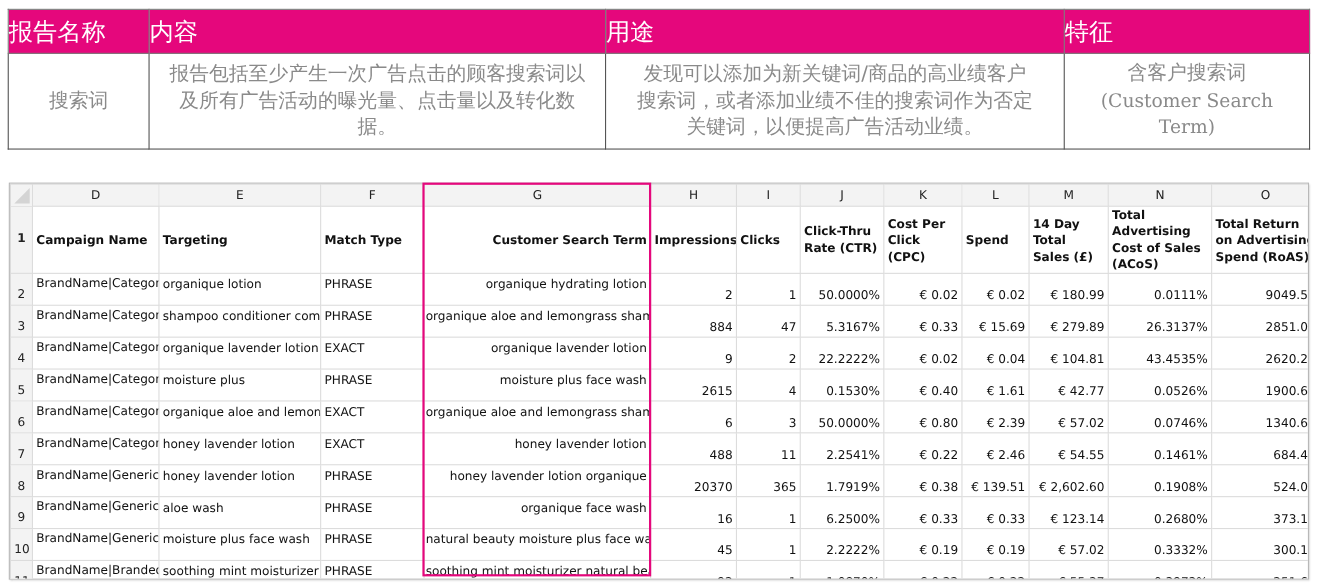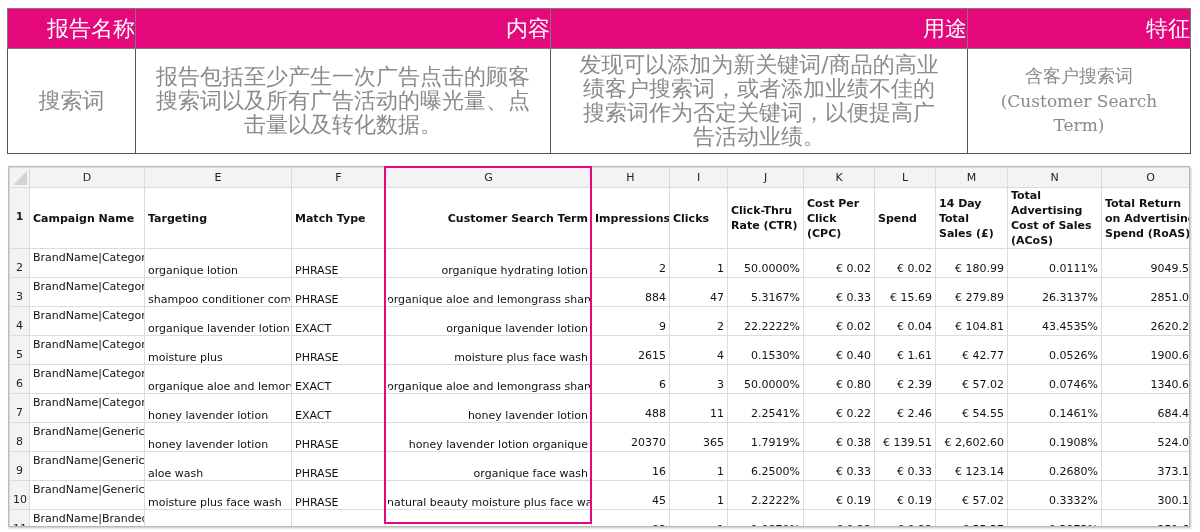--- a/index.html
+++ b/index.html
@@ -7,24 +7,24 @@
   body { font-family: "DejaVu Sans", sans-serif; position: relative; }
 
   
   .info-table {
     position: absolute; left: 7px; top: 8px; width: 1183px;
     border-collapse: collapse; table-layout: fixed;
   }
   .info-table th {
     background: #e5077c; color: #ffffff; font-weight: normal;
     font-size: 22px; height: 40px; border: 1px solid #7a7a7a;
-    text-align: right; vertical-align: middle; margin-top: 15px;
+    text-align: left; vertical-align: middle; margin-top: 15px;
   }
   .info-table td {
-    color: #8a8a8a; font-size: 22px; line-height: 24px;
+    color: #8a8a8a; font-size: 18px; line-height: 24px;
     border: 1px solid #555; text-align: center; vertical-align: middle;
     height: 87px; padding: 4px 8px;
   }
   .info-table td.mono { font-family: "DejaVu Serif", serif; font-size: 17px; line-height: 24px; }
 
   
   .sheet {
     position: absolute; left: 8px; top: 166px; width: 1182px; height: 361px;
     border: 1px solid #b8b8b8; overflow: hidden;
     box-shadow: 1px 1px 2px rgba(0,0,0,0.25);
@@ -43,21 +43,21 @@
     content: ""; position: absolute; right: 2px; bottom: 2px;
     border-left: 14px solid transparent; border-bottom: 14px solid #d4d4d4;
   }
   .grid .rownum {
     background: #f3f3f3; text-align: center; vertical-align: bottom;
     font-size: 11px; color: #222; padding-bottom: 3px;
   }
   .grid .hdrrow td { height: 47px; font-weight: bold; vertical-align: middle; line-height: 15px; white-space: normal; }
   .grid .datarow td { height: 29px; }
   .grid td.camp { vertical-align: top; padding-top: 2px; }
-  .grid td.txt { vertical-align: bottom; padding-bottom: 0; border-radius: 11px; }
+  .grid td.txt { vertical-align: bottom; padding-bottom: 12px; border-radius: 11px; }
   .grid td.num { text-align: right; vertical-align: bottom; padding-bottom: 2px; }
   .grid td.cst { padding-left: 1px; text-align: right; }
 
   .highlight {
     position: absolute; left: 384px; top: 166px; width: 208px; height: 358px;
     border: 2px solid #e5077c; pointer-events: none;
   }
 </style>
 </head>
 <body>

